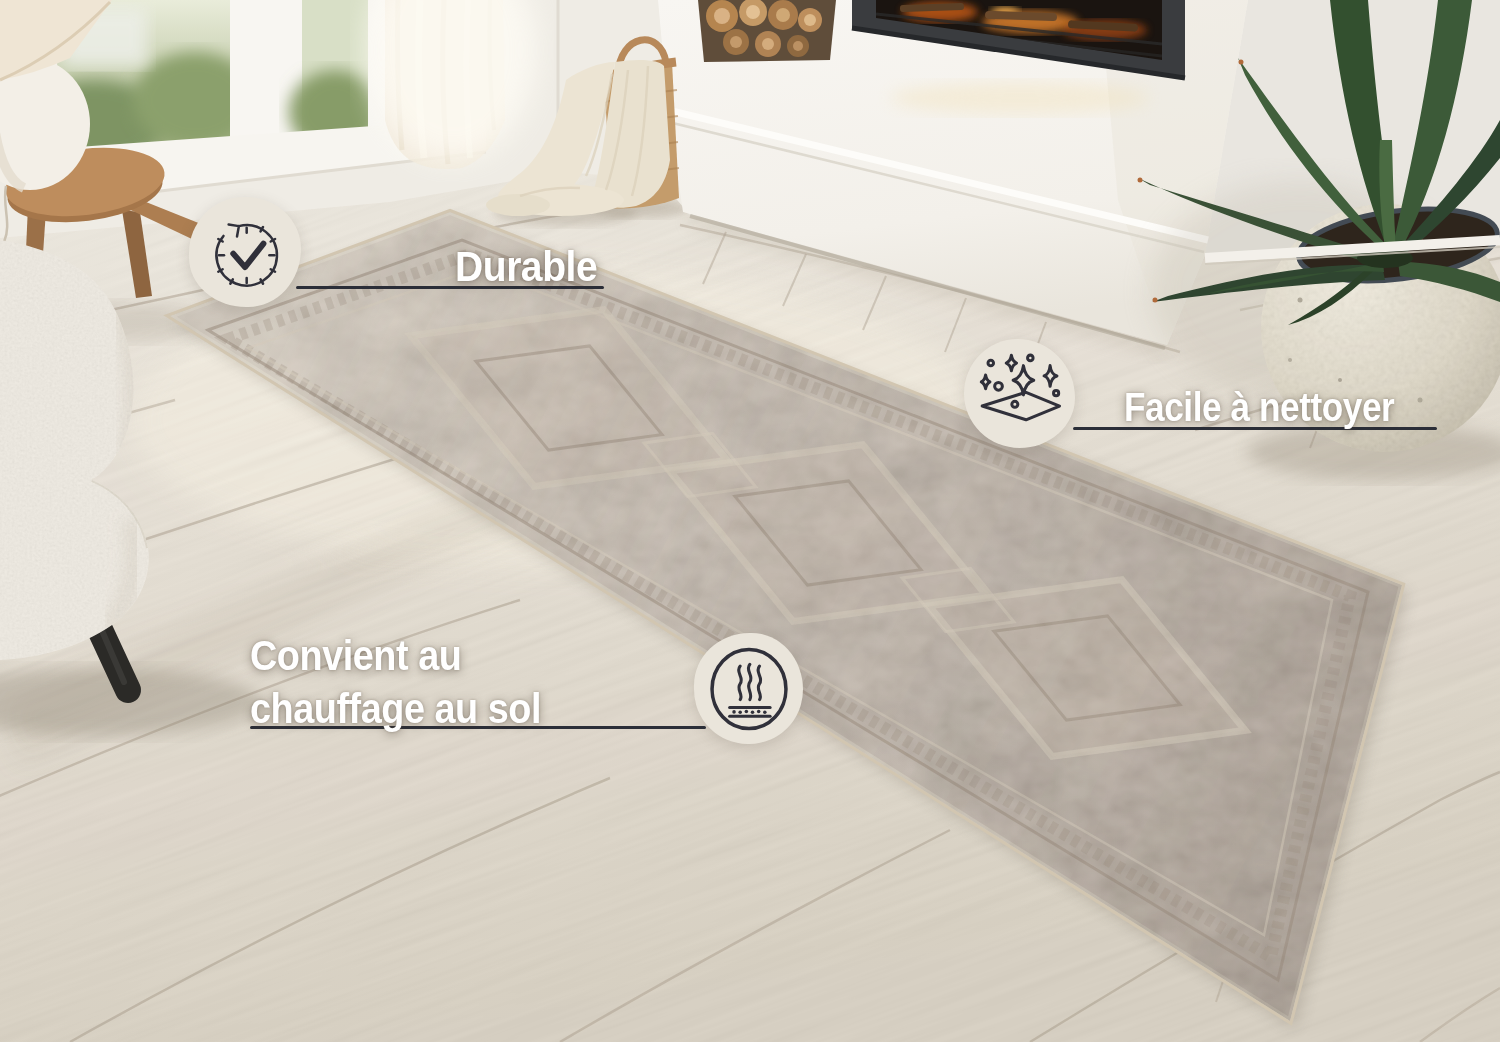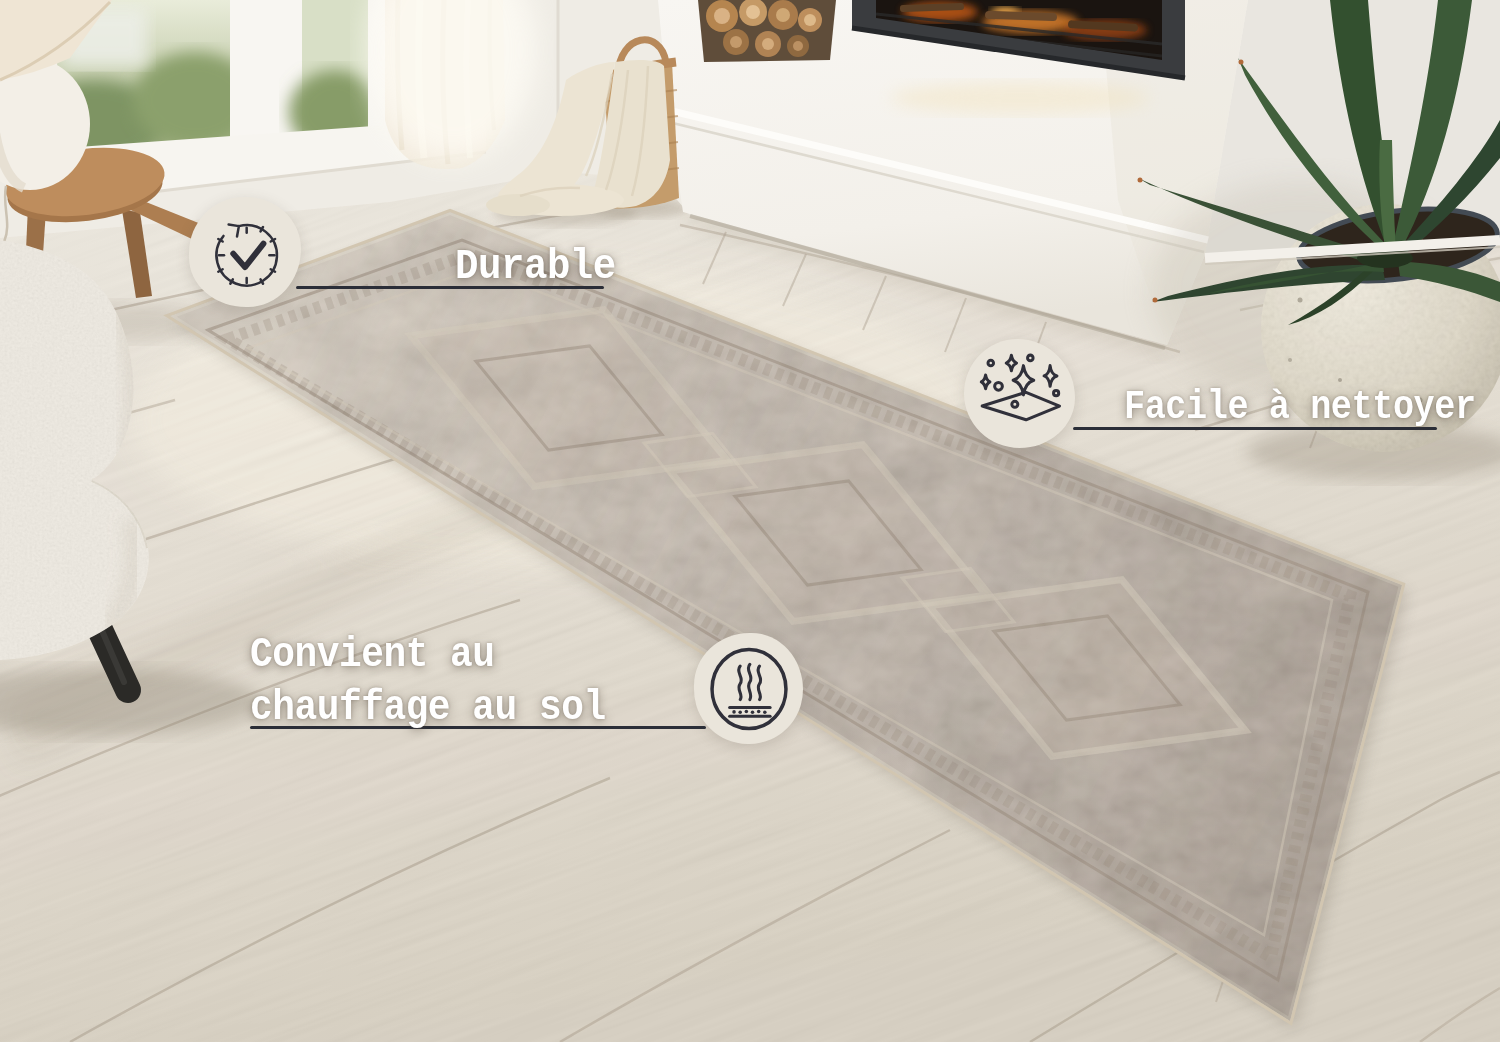--- a/index.html
+++ b/index.html
@@ -1,17 +1,17 @@
 <!DOCTYPE html>
 <html><head>
 <meta charset="utf-8">
 <style>
   html,body{margin:0;padding:0;background:#ccc;}
   .stage{position:relative;width:1500px;height:1042px;overflow:hidden;background:#ef4444;
-         font-family:Liberation Mono, monospace;}
+         font-family:Liberation Sans, sans-serif;}
   .stage svg.scene{position:absolute;left:0;top:0;}
   .badge{position:absolute;display:flex;align-items:center;justify-content:center;
          background:#EAE5DB;box-shadow:0 4px 14px rgba(90,80,65,.18);}
   .badge svg{display:block;}
   .b1{left:189px;top:197px;width:112px;height:110px;border-radius:50% 50% 48% 52%/52% 48% 54% 46%;}
   .b2{left:964px;top:339px;width:111px;height:109px;border-radius:48% 52% 50% 50%/50% 54% 46% 50%;}
   .b3{left:694px;top:633px;width:109px;height:111px;border-radius:52% 48% 50% 50%/48% 52% 50% 50%;}
   .underline{position:absolute;height:3px;background:#2B2E38;border-radius:2px;}
   .u1{left:296px;top:286px;width:308px;}
   .u2{left:1073px;top:427px;width:364px;}

